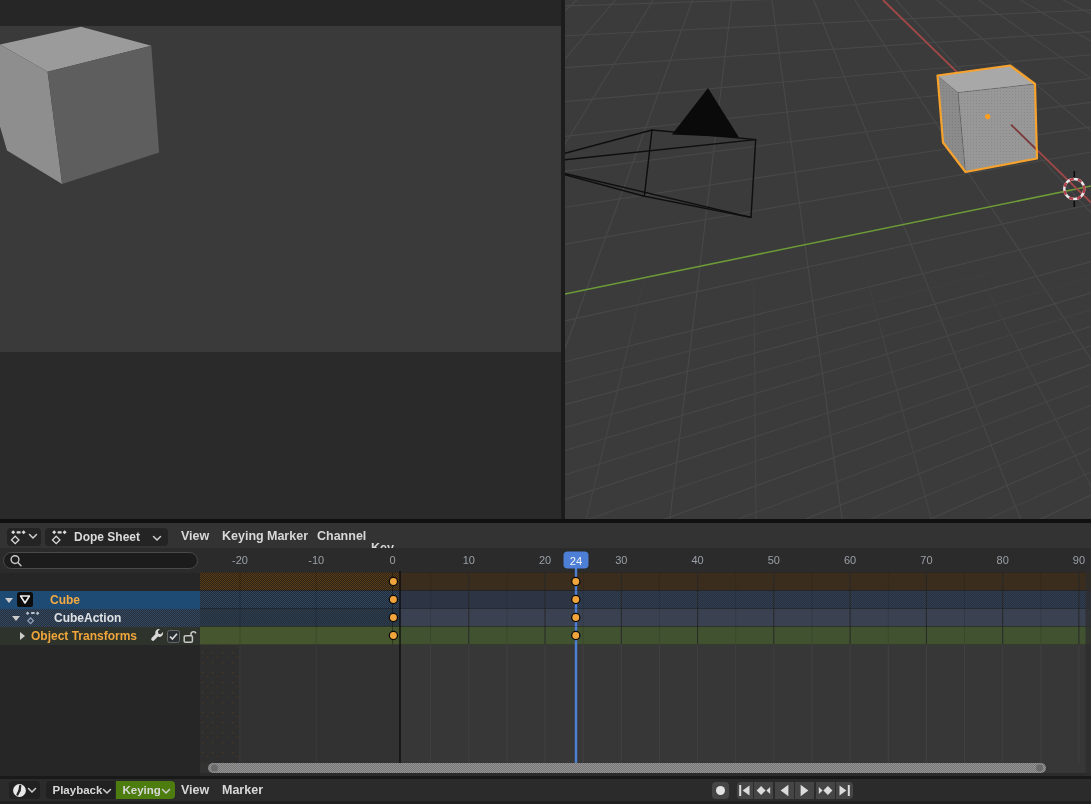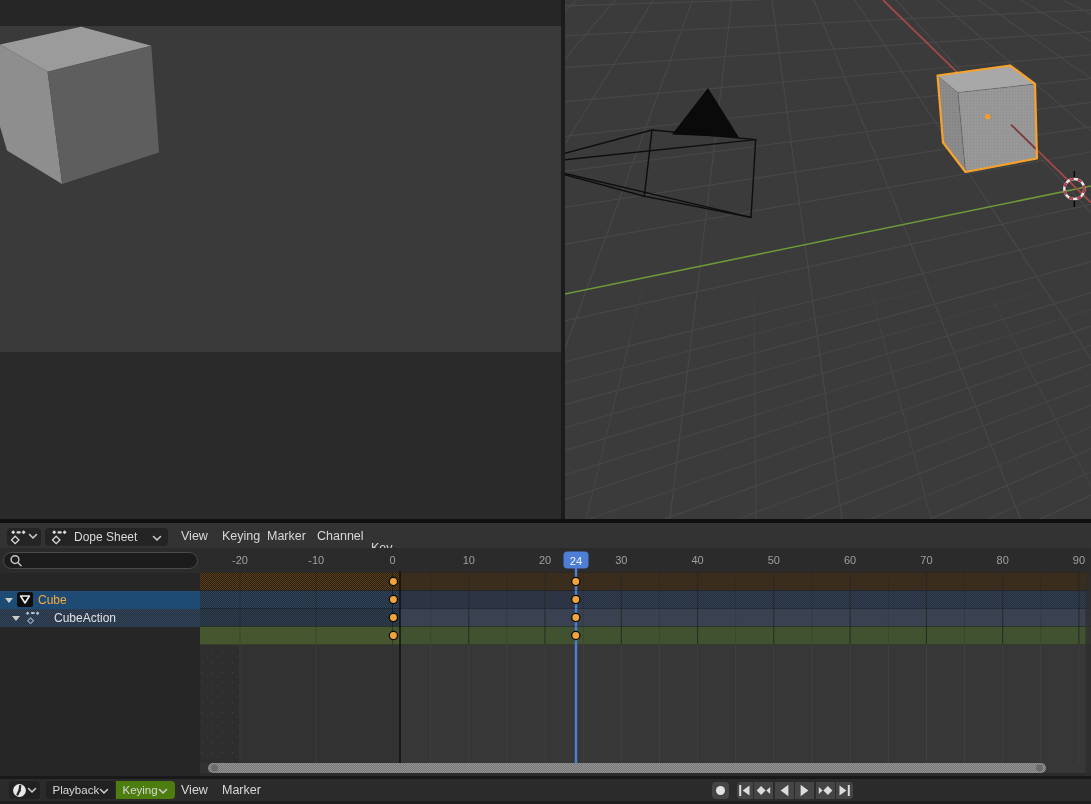--- a/index.html
+++ b/index.html
@@ -1,15 +1,15 @@
 <!DOCTYPE html>
 <html><head><meta charset="utf-8"><style>
 * { margin:0; padding:0; box-sizing:border-box; }
 html,body { width:1091px; height:804px; background:#1c1c1c; font-family:"Liberation Sans", sans-serif; overflow:hidden; }
-.abs { position:absolute; }
+.abs { position:absolute;font-weight:bold; }
 .menu { color:#d8d8d8; font-size:12.5px; }
 </style></head>
 <body>
 
 <div class="abs" style="left:0;top:0;width:561px;height:519px;background:#2a2a2a">
   <div class="abs" style="left:0;top:0;width:561px;height:26px;background:#262626"></div>
   <div class="abs" style="left:0;top:26px;width:561px;height:326px;background:#3a3a3a"></div>
   <svg width="561" height="326" viewBox="0 0 561 326" style="position:absolute;left:0;top:26px">
 <polygon points="0,18.5 81,0.8 151.3,19.7 47.6,45.7" fill="#9b9b9b"></polygon>
 <polygon points="0,18.5 47.6,45.7 62.1,158 7,124.5 -6,80" fill="#8e8e8e"></polygon>
@@ -165,35 +165,52 @@
     </div>
 
   <div class="abs" style="left:0;top:42.5px;width:200px;height:18px;background:#1d4b73;display:flex;align-items:center">
     <span style="margin-left:5px"><span style="display:inline-block;width:0;height:0;border-left:4px solid transparent;border-right:4px solid transparent;border-top:5px solid #cccccc;vertical-align:middle"></span></span>
       <span style="margin-left:4px;display:inline-flex">
         <svg width="16" height="15" viewBox="0 0 16 15">
           <rect x="0" y="0" width="16" height="15" rx="2.5" fill="#0c0c0c"></rect>
           <path d="M3.6 4 L12.4 4 L8 11 Z" fill="none" stroke="#ededed" stroke-width="1.6" stroke-linejoin="round"></path>
         </svg>
       </span>
-      <span style="color:#f5a942;font-size:12px;margin-left:5px">Cube</span>
+      <span style="color:#f5a942;font-size:12px;margin-left:17px">Cube</span>
   </div>
   <div class="abs" style="left:0;top:60.5px;width:200px;height:18px;background:#26303e;background-image:repeating-conic-gradient(#33475e 0% 25%, transparent 0% 50%);background-size:2px 2px;display:flex;align-items:center">
     <span style="margin-left:12px"><span style="display:inline-block;width:0;height:0;border-left:4px solid transparent;border-right:4px solid transparent;border-top:5px solid #cccccc;vertical-align:middle"></span></span>
       <span style="margin-left:5px;display:inline-flex">
         <svg width="16" height="16" viewBox="0 0 16 16">
           <g fill="#b9c1c9">
 <path d="M2.6 1.4 L4.4 3.2 L2.6 5 L0.8 3.2 Z"></path>
             <rect x="6" y="2.1" width="3.6" height="2" rx="0.4"></rect>
 <path d="M12.6 1.4 L14.4 3.2 L12.6 5 L10.8 3.2 Z"></path>
 <path d="M5.6 8 L8.4 10.8 L5.6 13.6 L2.8 10.8 Z" fill="none" stroke="#8e9bb4" stroke-width="1.3"></path>
 </g>
         </svg>
       </span>
       <span style="color:#dfe2e5;font-size:12px;margin-left:13px">CubeAction</span>
+  </div>
+  <div class="abs" style="left:0;top:78.5px;width:200px;height:18px;background:#2e332c;display:flex;align-items:center">
+    <span style="margin-left:20px"><span style="display:inline-block;width:0;height:0;border-top:4px solid transparent;border-bottom:4px solid transparent;border-left:5px solid #cccccc;vertical-align:middle"></span></span>
+      <span style="color:#f1a63c;font-size:12px;margin-left:6px">Object Transforms</span>
+    <span style="position:absolute;left:150px;top:2.5px;display:inline-flex;gap:3px;align-items:center">
+        <svg width="14" height="14" viewBox="0 0 14 14">
+          <path d="M12.9 3.1 a3.7 3.7 0 0 1 -4.9 4.5 L4.3 11.3 a1.75 1.75 0 1 1 -2.5 -2.5 L5.5 5.1 a3.7 3.7 0 0 1 4.5 -4.9 L7.9 2.3 l0.5 2.4 2.4 0.5 Z" fill="#d8d8d8"></path>
+        </svg>
+        <svg width="13" height="13" viewBox="0 0 13 13">
+          <rect x="0.5" y="0.5" width="12" height="12" rx="2" fill="#2a2f33" stroke="#666" stroke-width="1"></rect>
+          <path d="M3 6.5 L5.4 9 L10 3.8" fill="none" stroke="#dadada" stroke-width="1.7"></path>
+        </svg>
+        <svg width="14" height="13" viewBox="0 0 14 13">
+          <rect x="1.2" y="5.8" width="8.2" height="6.4" rx="1.3" fill="none" stroke="#c9c9c9" stroke-width="1.5"></rect>
+          <path d="M8 5.5 L8 4.4 A2.6 2.6 0 0 1 13 3.4" fill="none" stroke="#c9c9c9" stroke-width="1.5"></path>
+        </svg>
+      </span>
   </div>
 </div>
 
 <svg width="891" height="228" viewBox="200 548 891 228" style="position:absolute;left:200px;top:548px">
 <defs>
 <pattern id="dith_sum" width="2" height="2" patternUnits="userSpaceOnUse">
         <rect width="2" height="2" fill="#29221a"></rect>
         <rect width="1" height="1" fill="#5e3e14"></rect>
         <rect x="1" y="1" width="1" height="1" fill="#5e3e14"></rect>
       </pattern>

